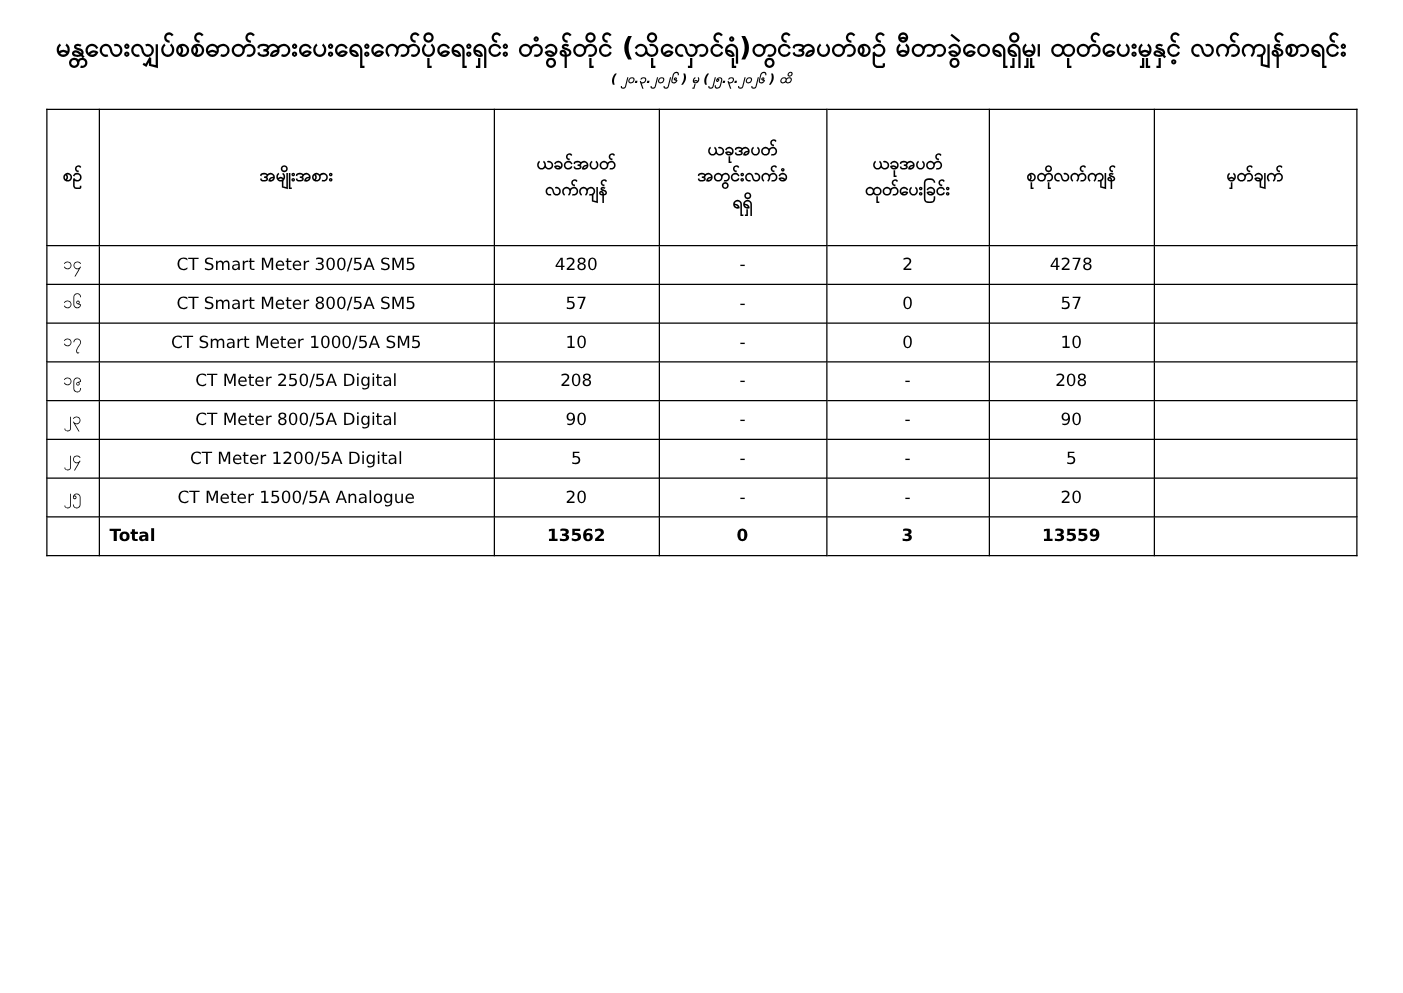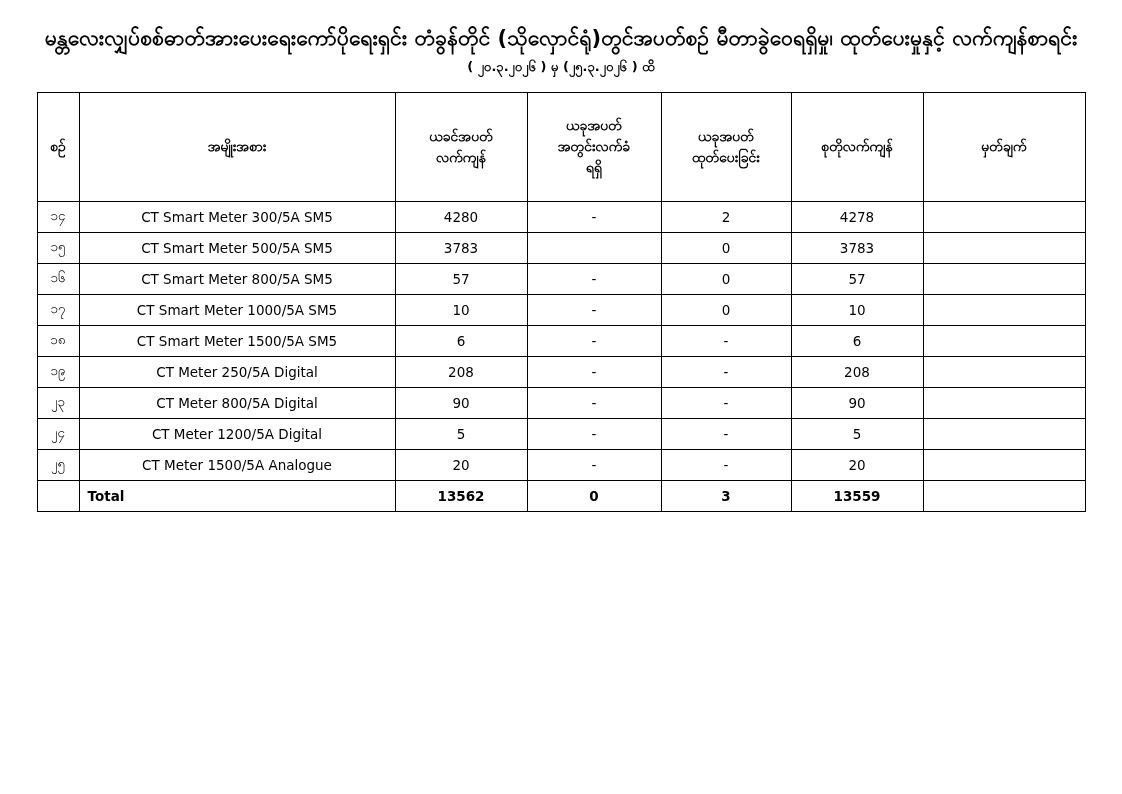--- a/index.html
+++ b/index.html
@@ -25,23 +25,24 @@
     text-align: center;
     padding-top: 22px;
   }
   .title-line {
     font-size: 21px;
     font-weight: bold;
     line-height: 1.55;
     letter-spacing: 0.1px;
   }
   .title-line-2 {
-    font-size: 13px;
+    font-size: 10px;
     font-weight: bold;
     line-height: 1.8;
+    font-style: italic;
   }
   table.report {
     border-collapse: collapse;
     margin: 14px auto 0 auto;
     width: 1040px;
     table-layout: fixed;
   }
   table.report th,
   table.report td {
     border: 1px solid #000000;
@@ -141,53 +142,35 @@
       <tr>
         <td class="c-no">၁၄</td>
         <td class="c-type">CT Smart Meter 300/5A SM5</td>
         <td class="c-num">4280</td>
         <td class="c-num">-</td>
         <td class="c-num">2</td>
         <td class="c-num">4278</td>
         <td class="c-rem"></td>
       </tr>
       <tr>
-        <td class="c-no">၁၅</td>
-        <td class="c-type">CT Smart Meter 500/5A SM5</td>
-        <td class="c-num">3783</td>
-        <td class="c-num"></td>
-        <td class="c-num">0</td>
-        <td class="c-num">3783</td>
-        <td class="c-rem"></td>
-      </tr>
-      <tr>
         <td class="c-no">၁၆</td>
         <td class="c-type">CT Smart Meter 800/5A SM5</td>
         <td class="c-num">57</td>
         <td class="c-num">-</td>
         <td class="c-num">0</td>
         <td class="c-num">57</td>
         <td class="c-rem"></td>
       </tr>
       <tr>
         <td class="c-no">၁၇</td>
         <td class="c-type">CT Smart Meter 1000/5A SM5</td>
         <td class="c-num">10</td>
         <td class="c-num">-</td>
         <td class="c-num">0</td>
         <td class="c-num">10</td>
-        <td class="c-rem"></td>
-      </tr>
-      <tr>
-        <td class="c-no">၁၈</td>
-        <td class="c-type">CT Smart Meter 1500/5A SM5</td>
-        <td class="c-num">6</td>
-        <td class="c-num">-</td>
-        <td class="c-num">-</td>
-        <td class="c-num">6</td>
         <td class="c-rem"></td>
       </tr>
       <tr>
         <td class="c-no">၁၉</td>
         <td class="c-type">CT Meter 250/5A Digital</td>
         <td class="c-num">208</td>
         <td class="c-num">-</td>
         <td class="c-num">-</td>
         <td class="c-num">208</td>
         <td class="c-rem"></td>

